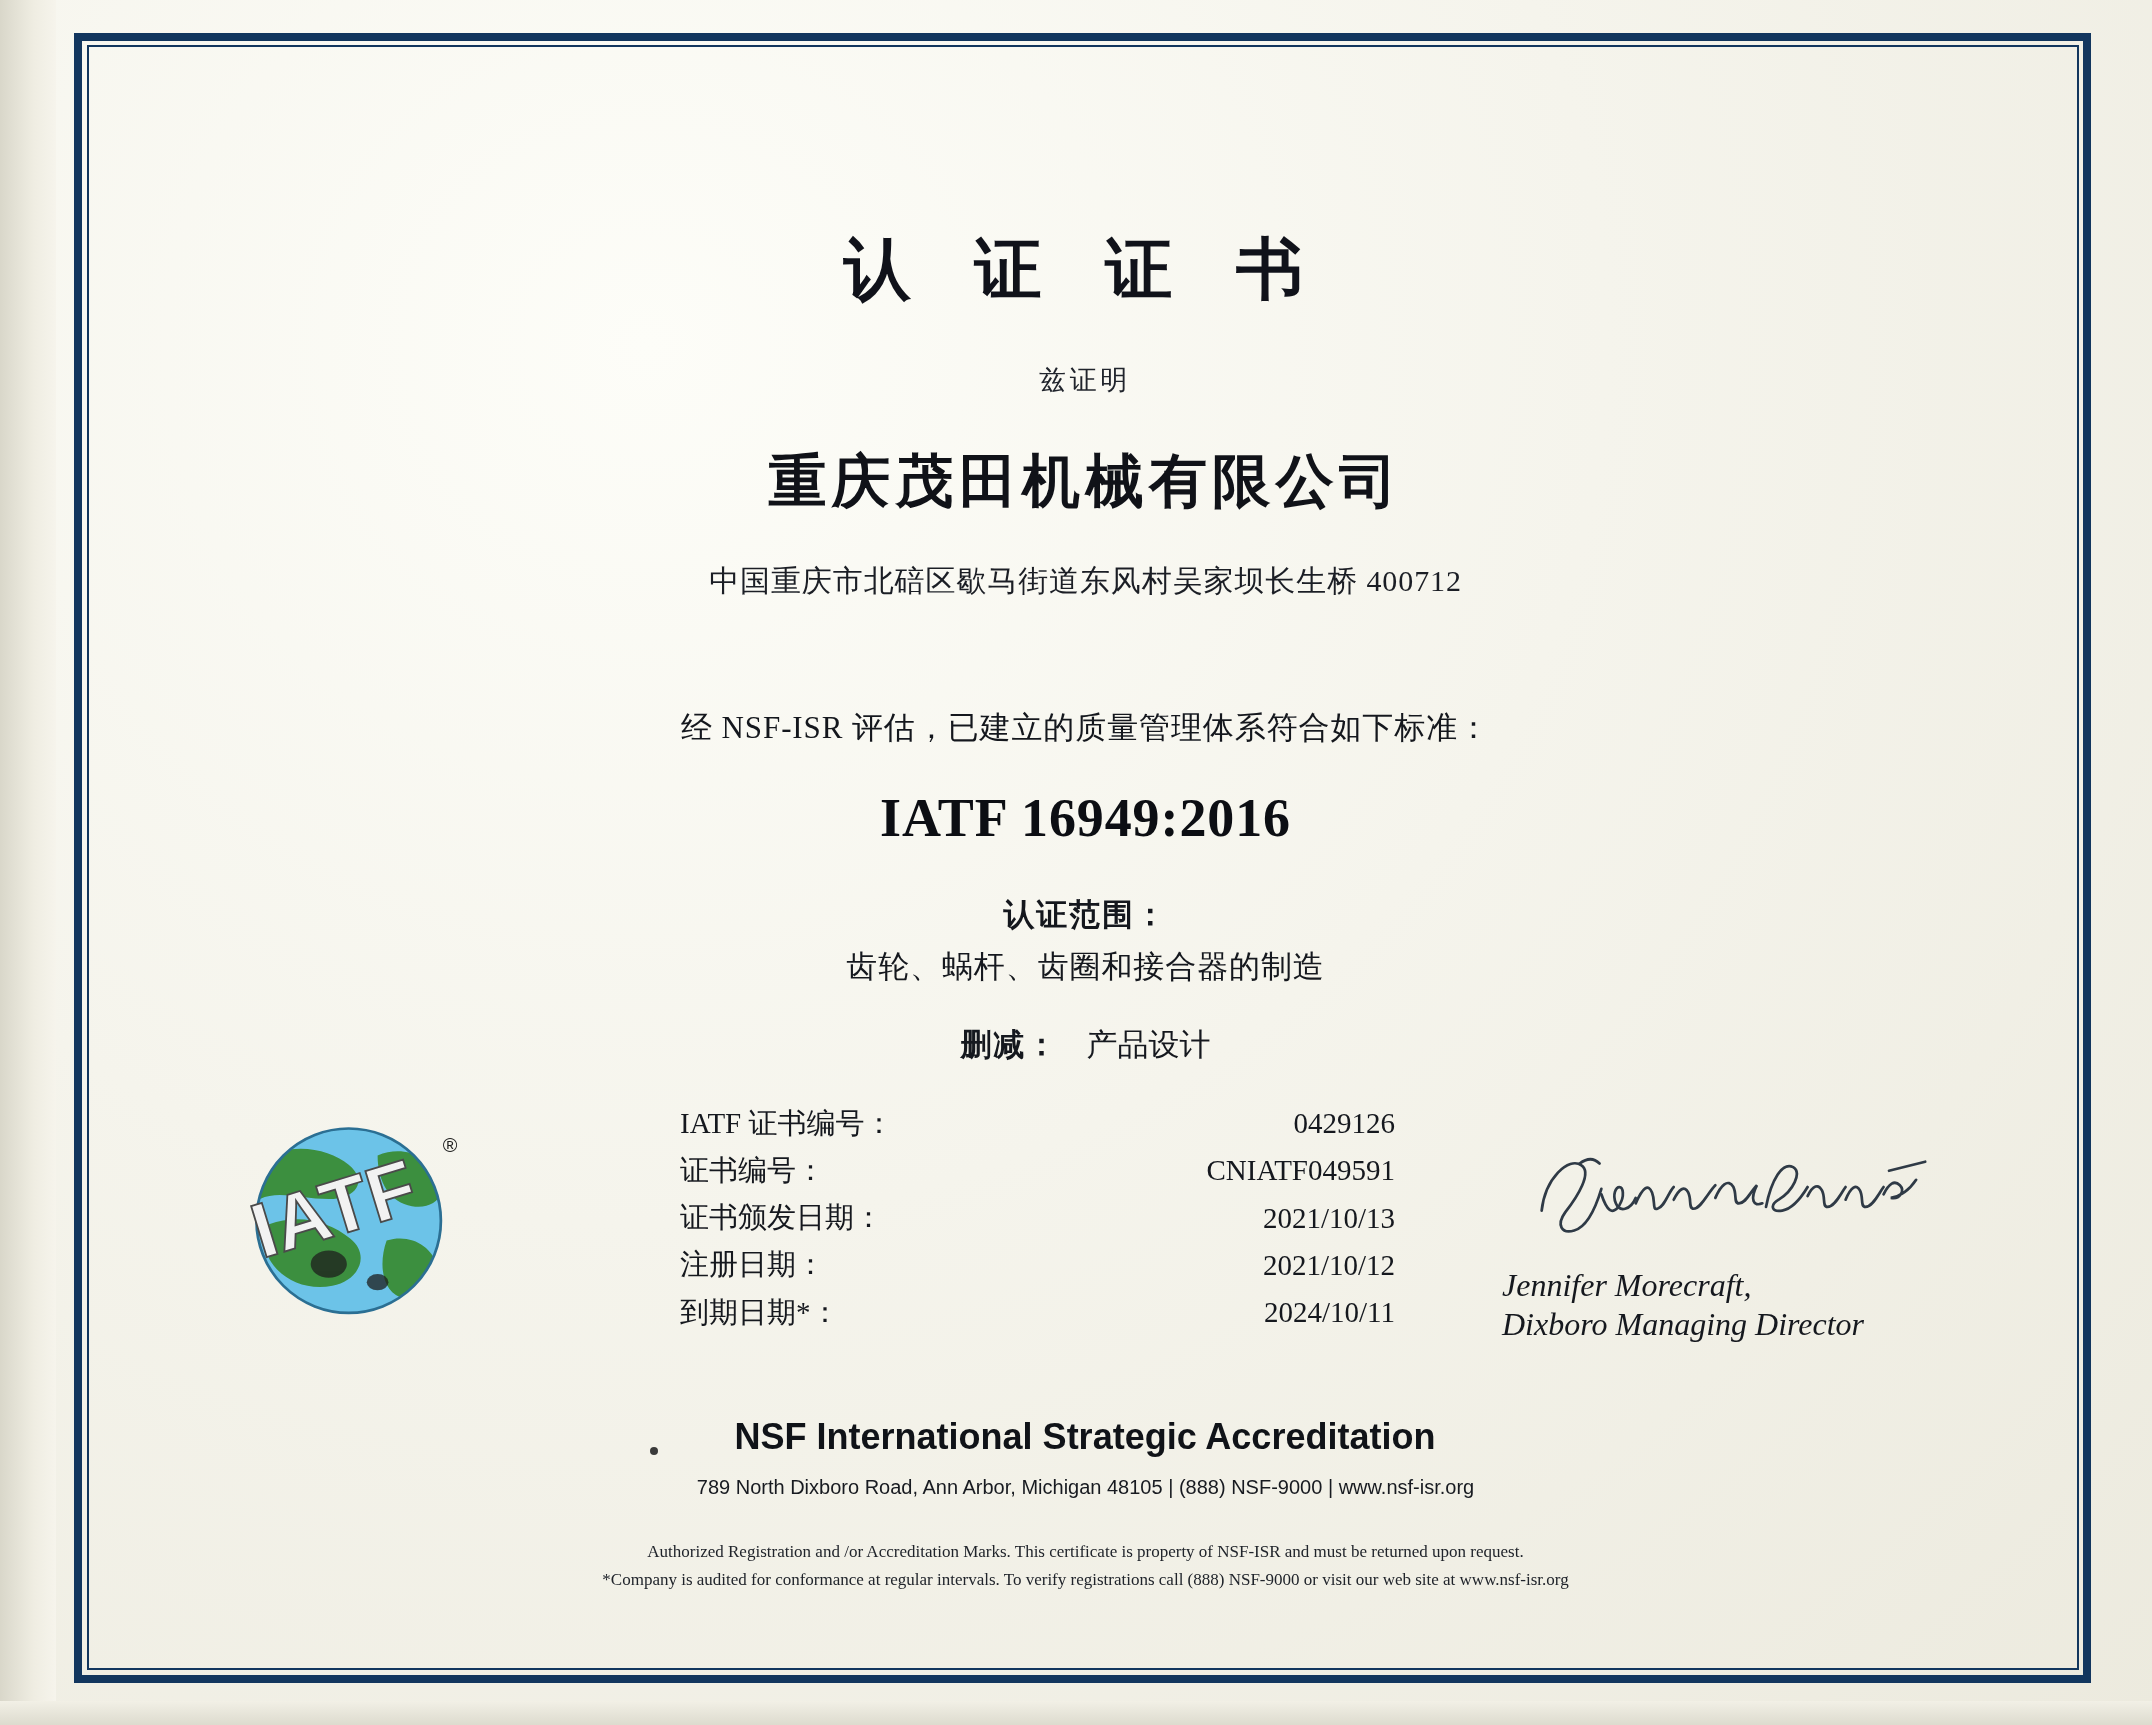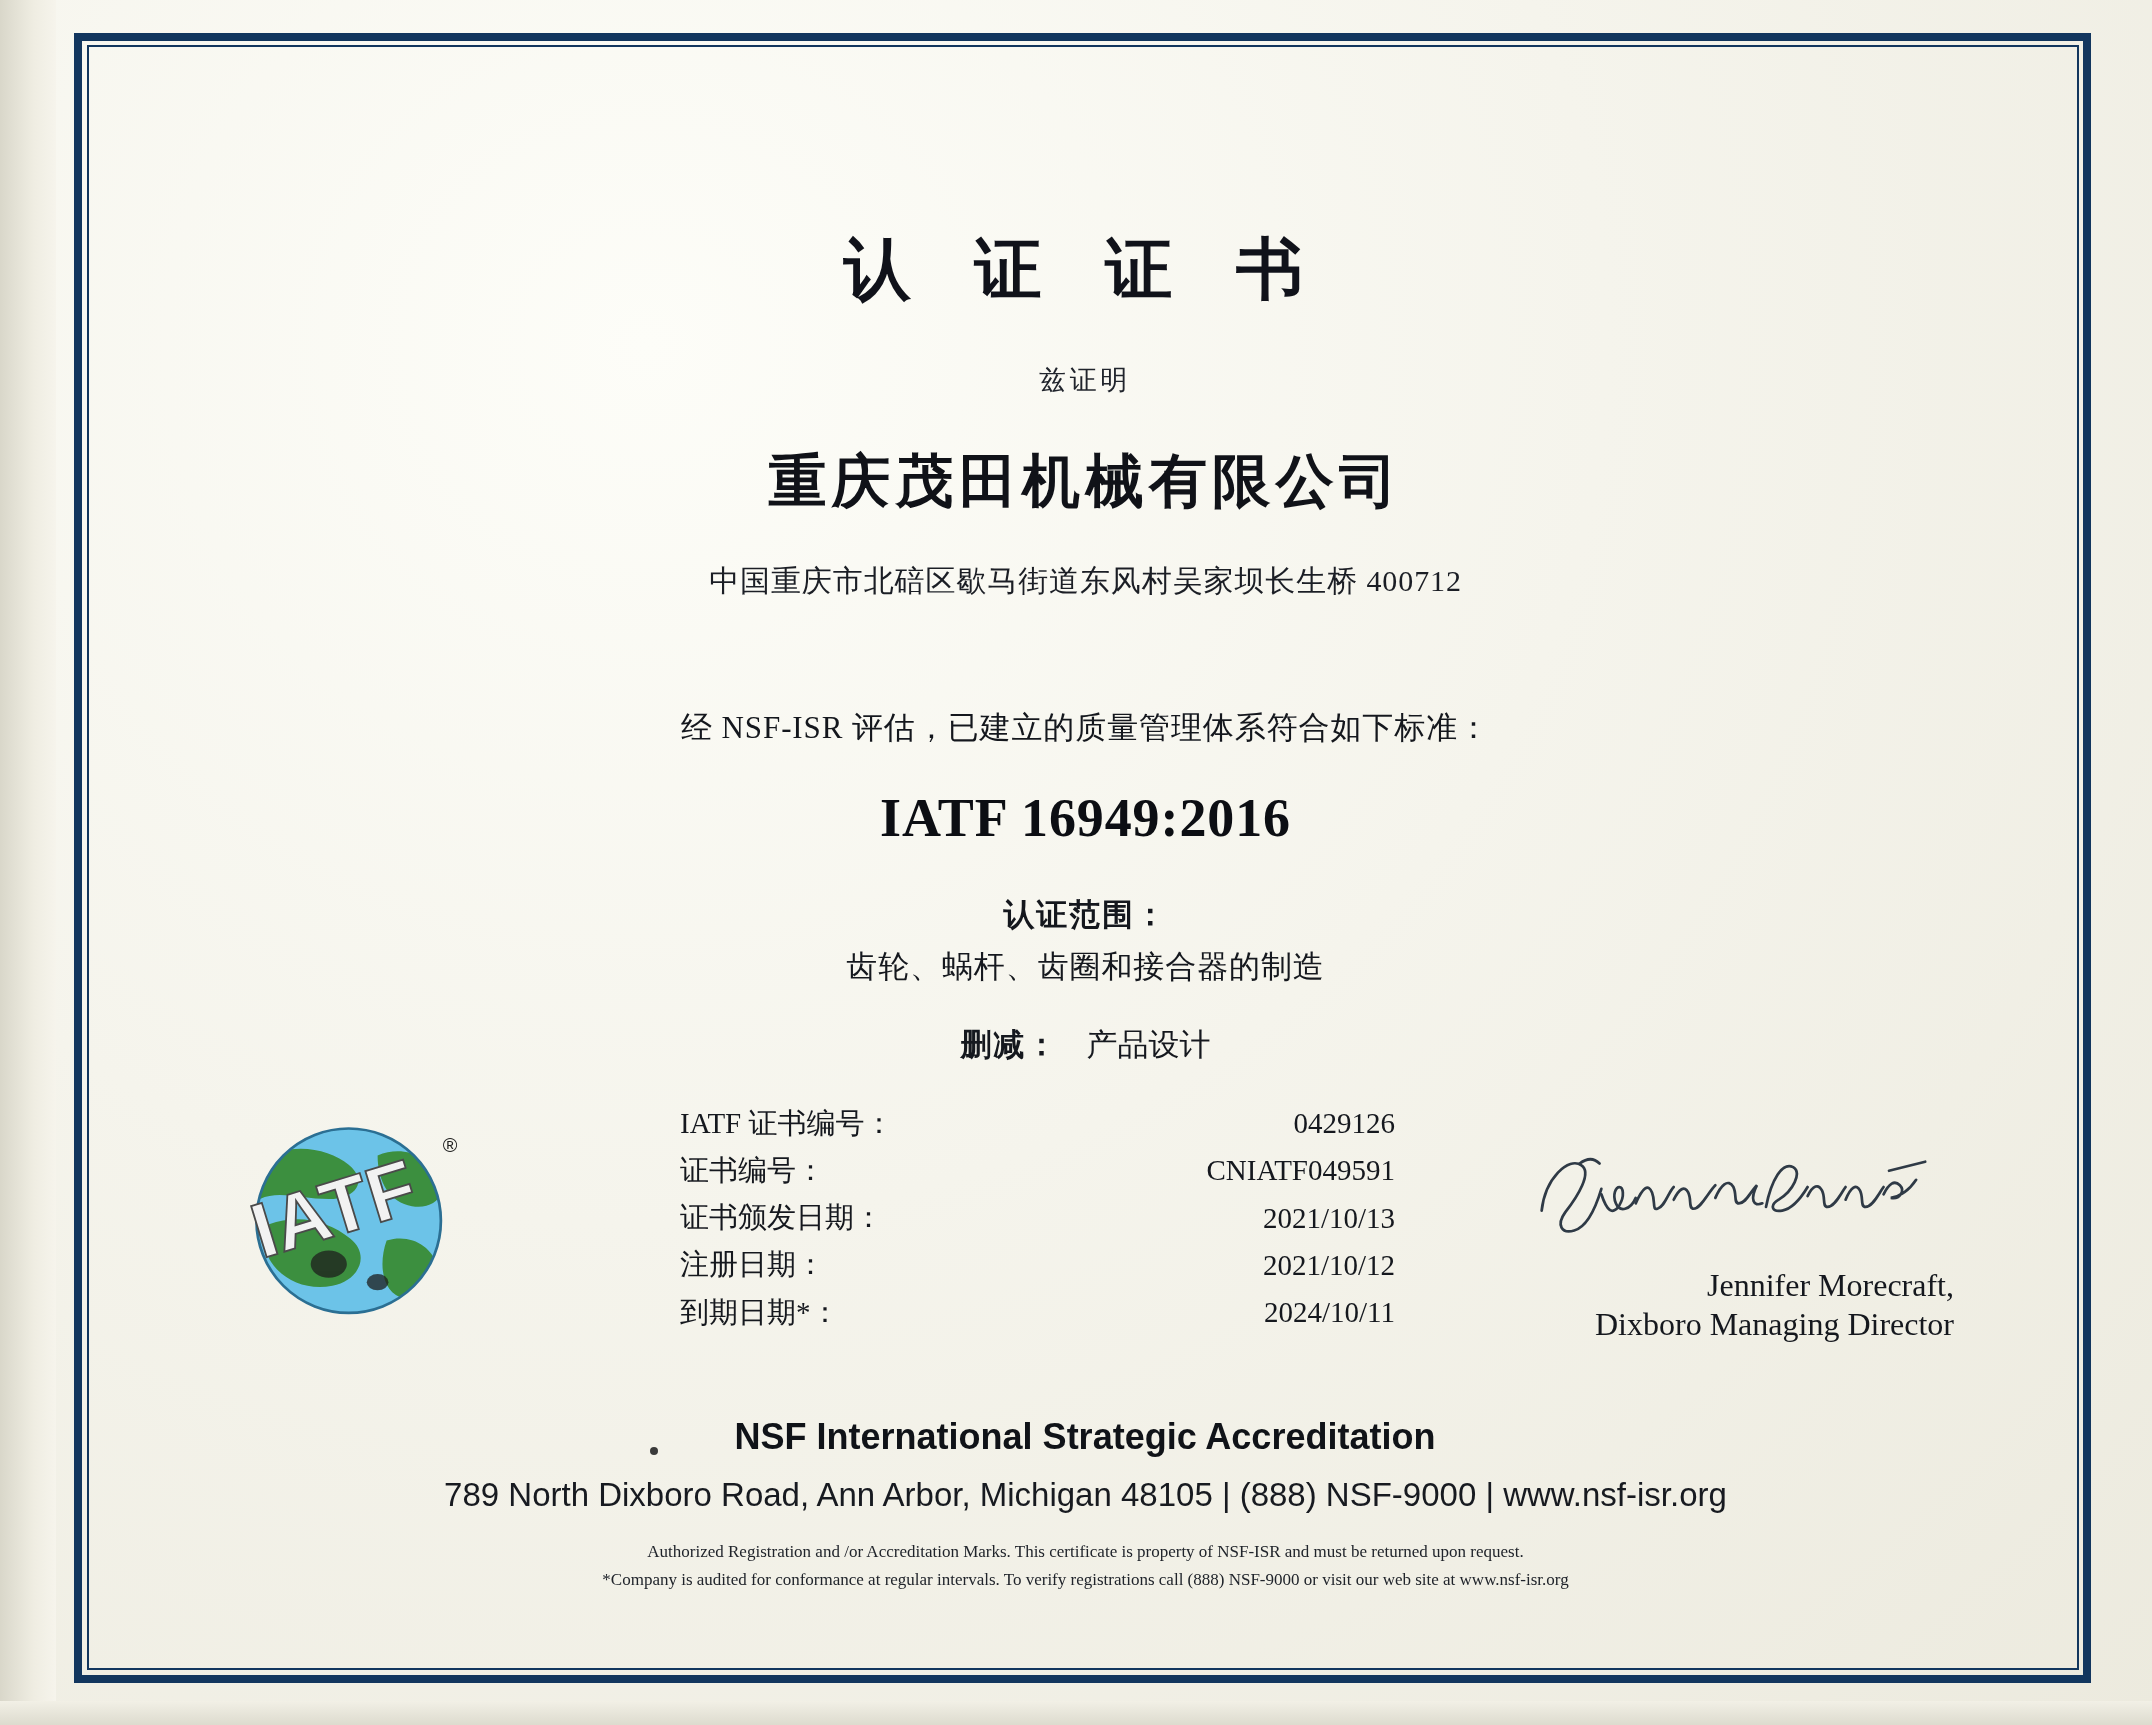--- a/index.html
+++ b/index.html
@@ -209,24 +209,25 @@
     left: 1529px;
     top: 1147px;
     width: 398px;
     height: 100px;
   }
   .sig-name {
     position: absolute;
     left: 1502px;
     top: 1266px;
     width: 452px;
-    text-align: right;
+    text-align: left;
     font-size: 32px;
     color: #15181e;
     line-height: 1.22;
+    font-style: italic;
   }
 
   
   .footer-org {
     position: absolute;
     left: 452px;
     top: 1416px;
     width: 1266px;
     text-align: center;
     font-size: 36px;
@@ -234,21 +235,21 @@
     color: #101318;
     font-family: "Liberation Sans", sans-serif;
     letter-spacing: 0px;
   }
   .footer-addr {
     position: absolute;
     left: 407px;
     top: 1476px;
     width: 1357px;
     text-align: center;
-    font-size: 33px;
+    font-size: 20px;
     color: #171a20;
     font-family: "Liberation Sans", sans-serif;
   }
   .fineprint {
     position: absolute;
     left: 407px;
     top: 1538px;
     width: 1357px;
     text-align: center;
     font-size: 17px;

